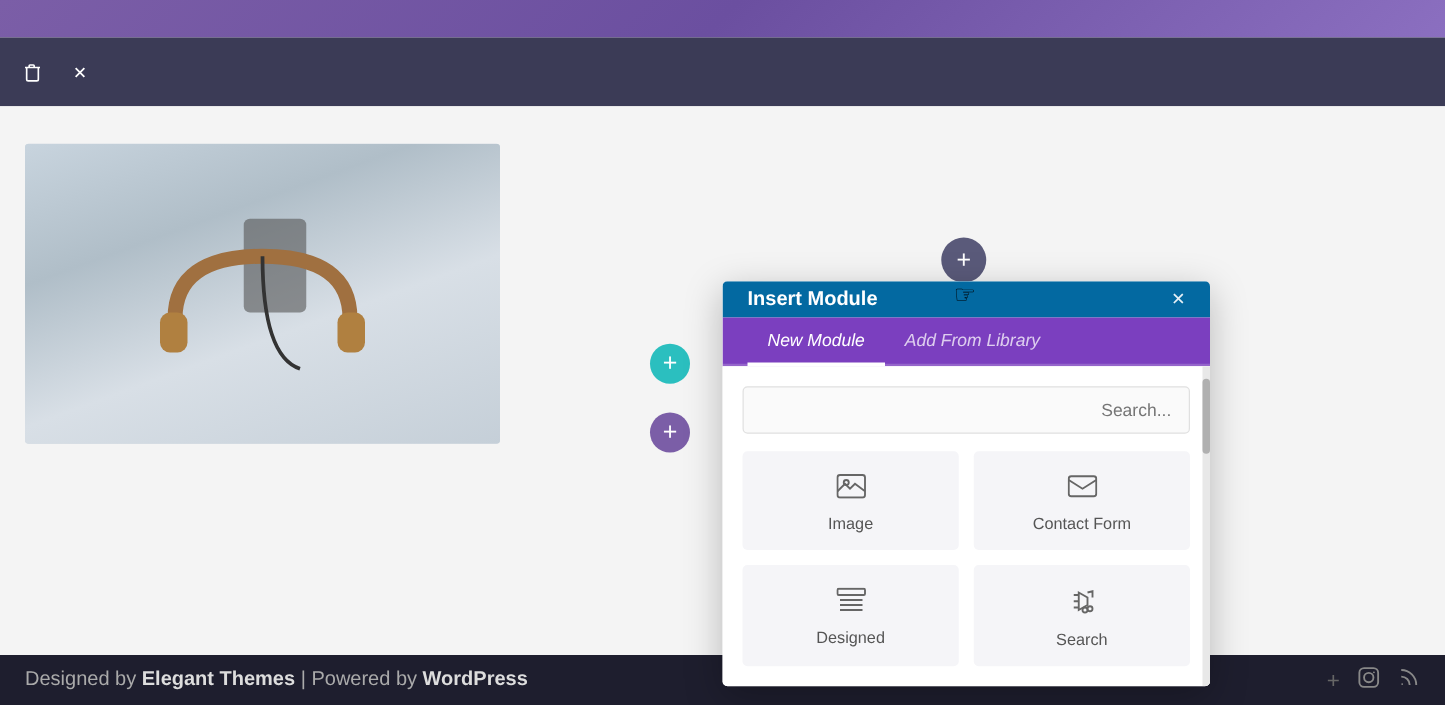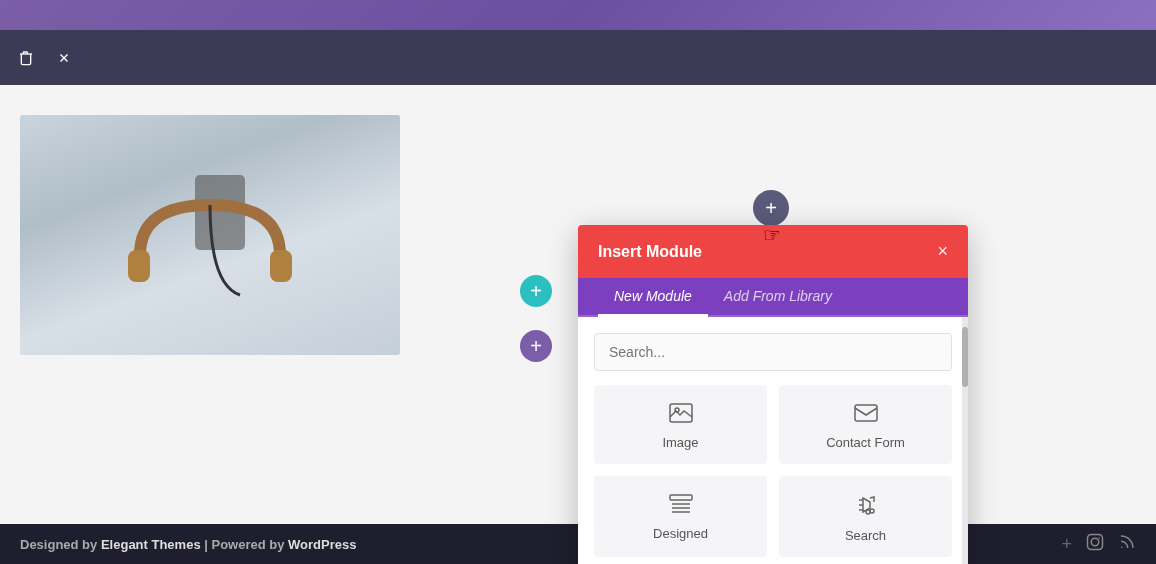--- a/index.html
+++ b/index.html
@@ -131,22 +131,22 @@
       top: 140px;
       width: 390px;
       background: #fff;
       border-radius: 4px;
       box-shadow: 0 8px 30px rgba(0,0,0,0.25);
       overflow: hidden;
       z-index: 20;
     }
 
     .dialog-header {
-      background: #ef4444;
-      padding: 16px 20px;
+      background: #0369a1;
+      padding: 4px 20px;
       display: flex;
       align-items: center;
       justify-content: space-between;
     }
 
     .dialog-title {
       color: #fff;
       font-size: 16px;
       font-weight: 600;
     }
@@ -210,20 +210,21 @@
     .search-box {
       width: 100%;
       padding: 10px 14px;
       border: 1px solid #e0e0e0;
       border-radius: 4px;
       font-size: 14px;
       color: #999;
       margin-bottom: 14px;
       outline: none;
       background: #fafafa;
+      text-align: right;
     }
 
     .modules-grid {
       display: grid;
       grid-template-columns: 1fr 1fr;
       gap: 12px;
     }
 
     .module-item {
       background: #f5f5f8;
@@ -255,23 +256,22 @@
       width: 100%;
       height: 40px;
       background: #1e1e2e;
       display: flex;
       align-items: center;
       justify-content: space-between;
       padding: 0 20px;
     }
 
     .footer-left {
-      font-size: 13px;
+      font-size: 16px;
       color: #aaa;
-      font-weight: bold;
     }
 
     .footer-left strong {
       color: #ddd;
     }
 
     .footer-right {
       display: flex;
       align-items: center;
       gap: 14px;

